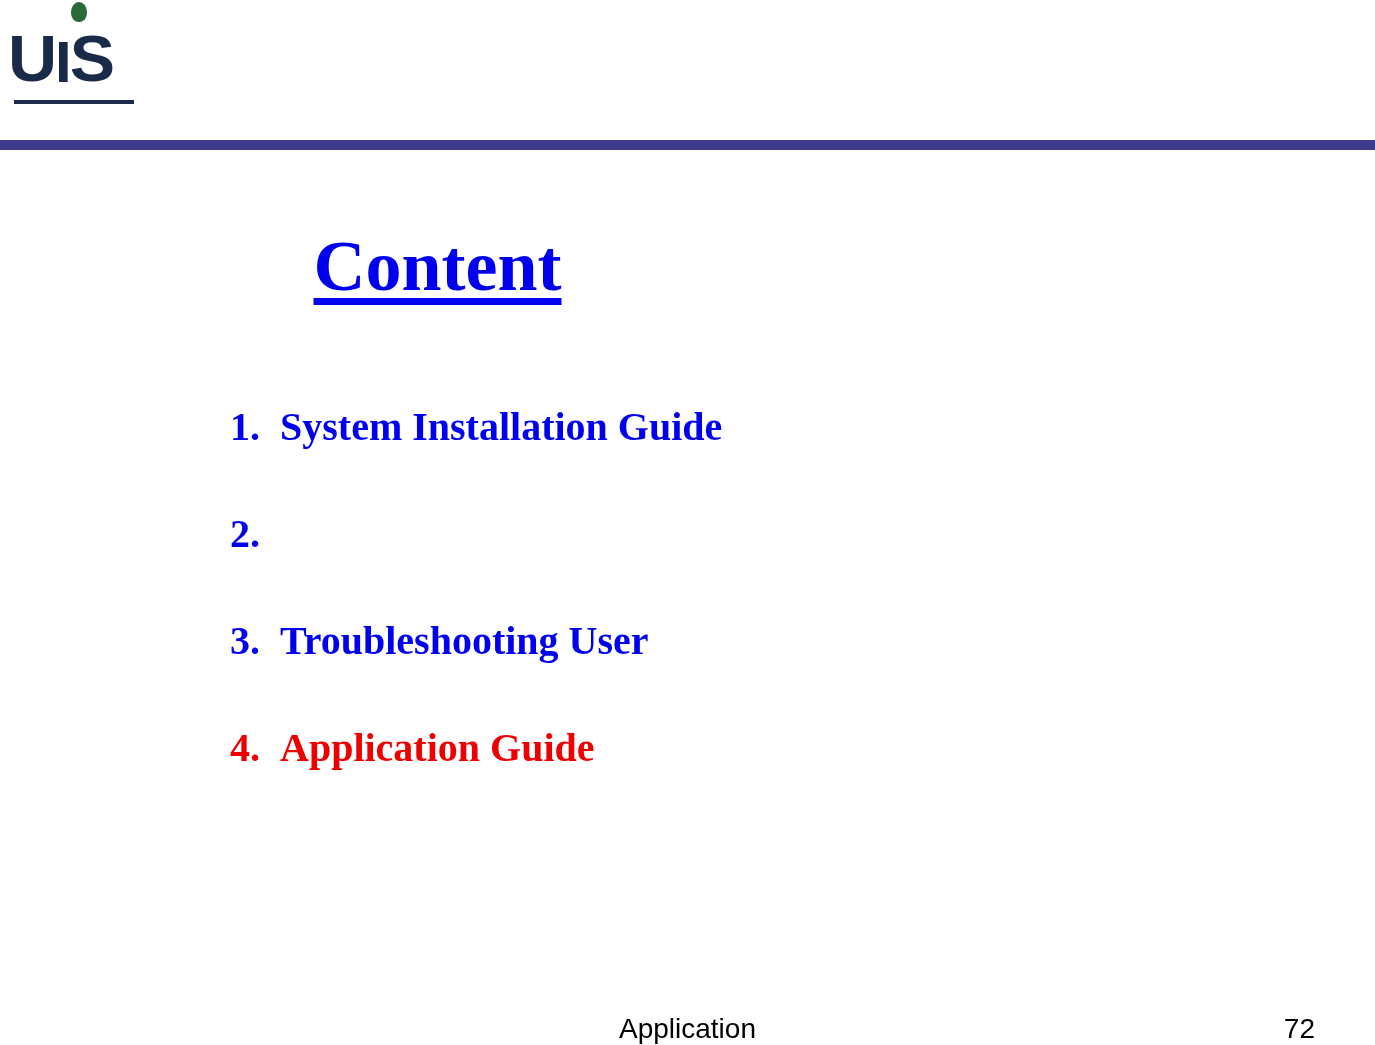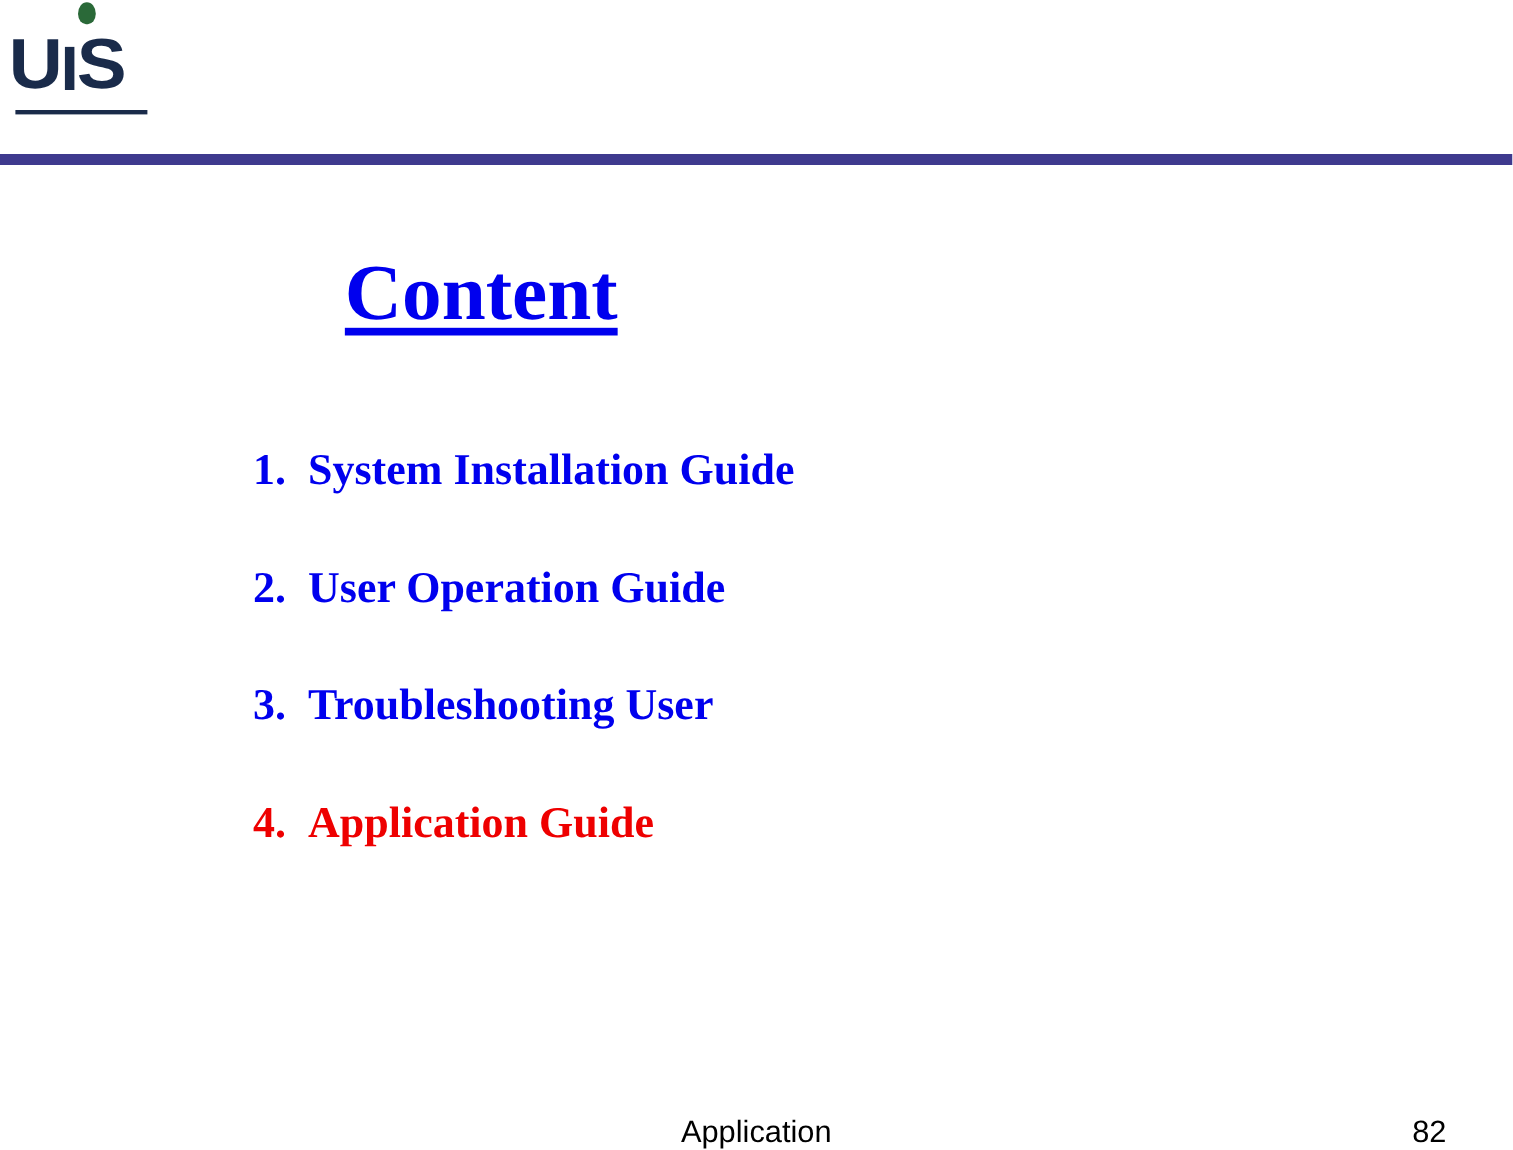--- a/index.html
+++ b/index.html
@@ -141,29 +141,28 @@
 <div class="content">
   <h1 class="content-title">Content</h1>
 
   <div class="list">
     <div class="list-item blue">
       <span class="list-number">1.</span>
       <span>System Installation Guide</span>
     </div>
     <div class="list-item blue">
       <span class="list-number">2.</span>
-      <span>User Operation Guide</span>
     </div>
     <div class="list-item blue">
       <span class="list-number">3.</span>
       <span>Troubleshooting User</span>
     </div>
     <div class="list-item red">
       <span class="list-number">4.</span>
       <span>Application Guide</span>
     </div>
   </div>
 </div>
 
 <div class="footer">
   <span class="footer-center">Application</span>
-  <span class="footer-right">82</span>
+  <span class="footer-right">72</span>
 </div>
 
 </body></html>

